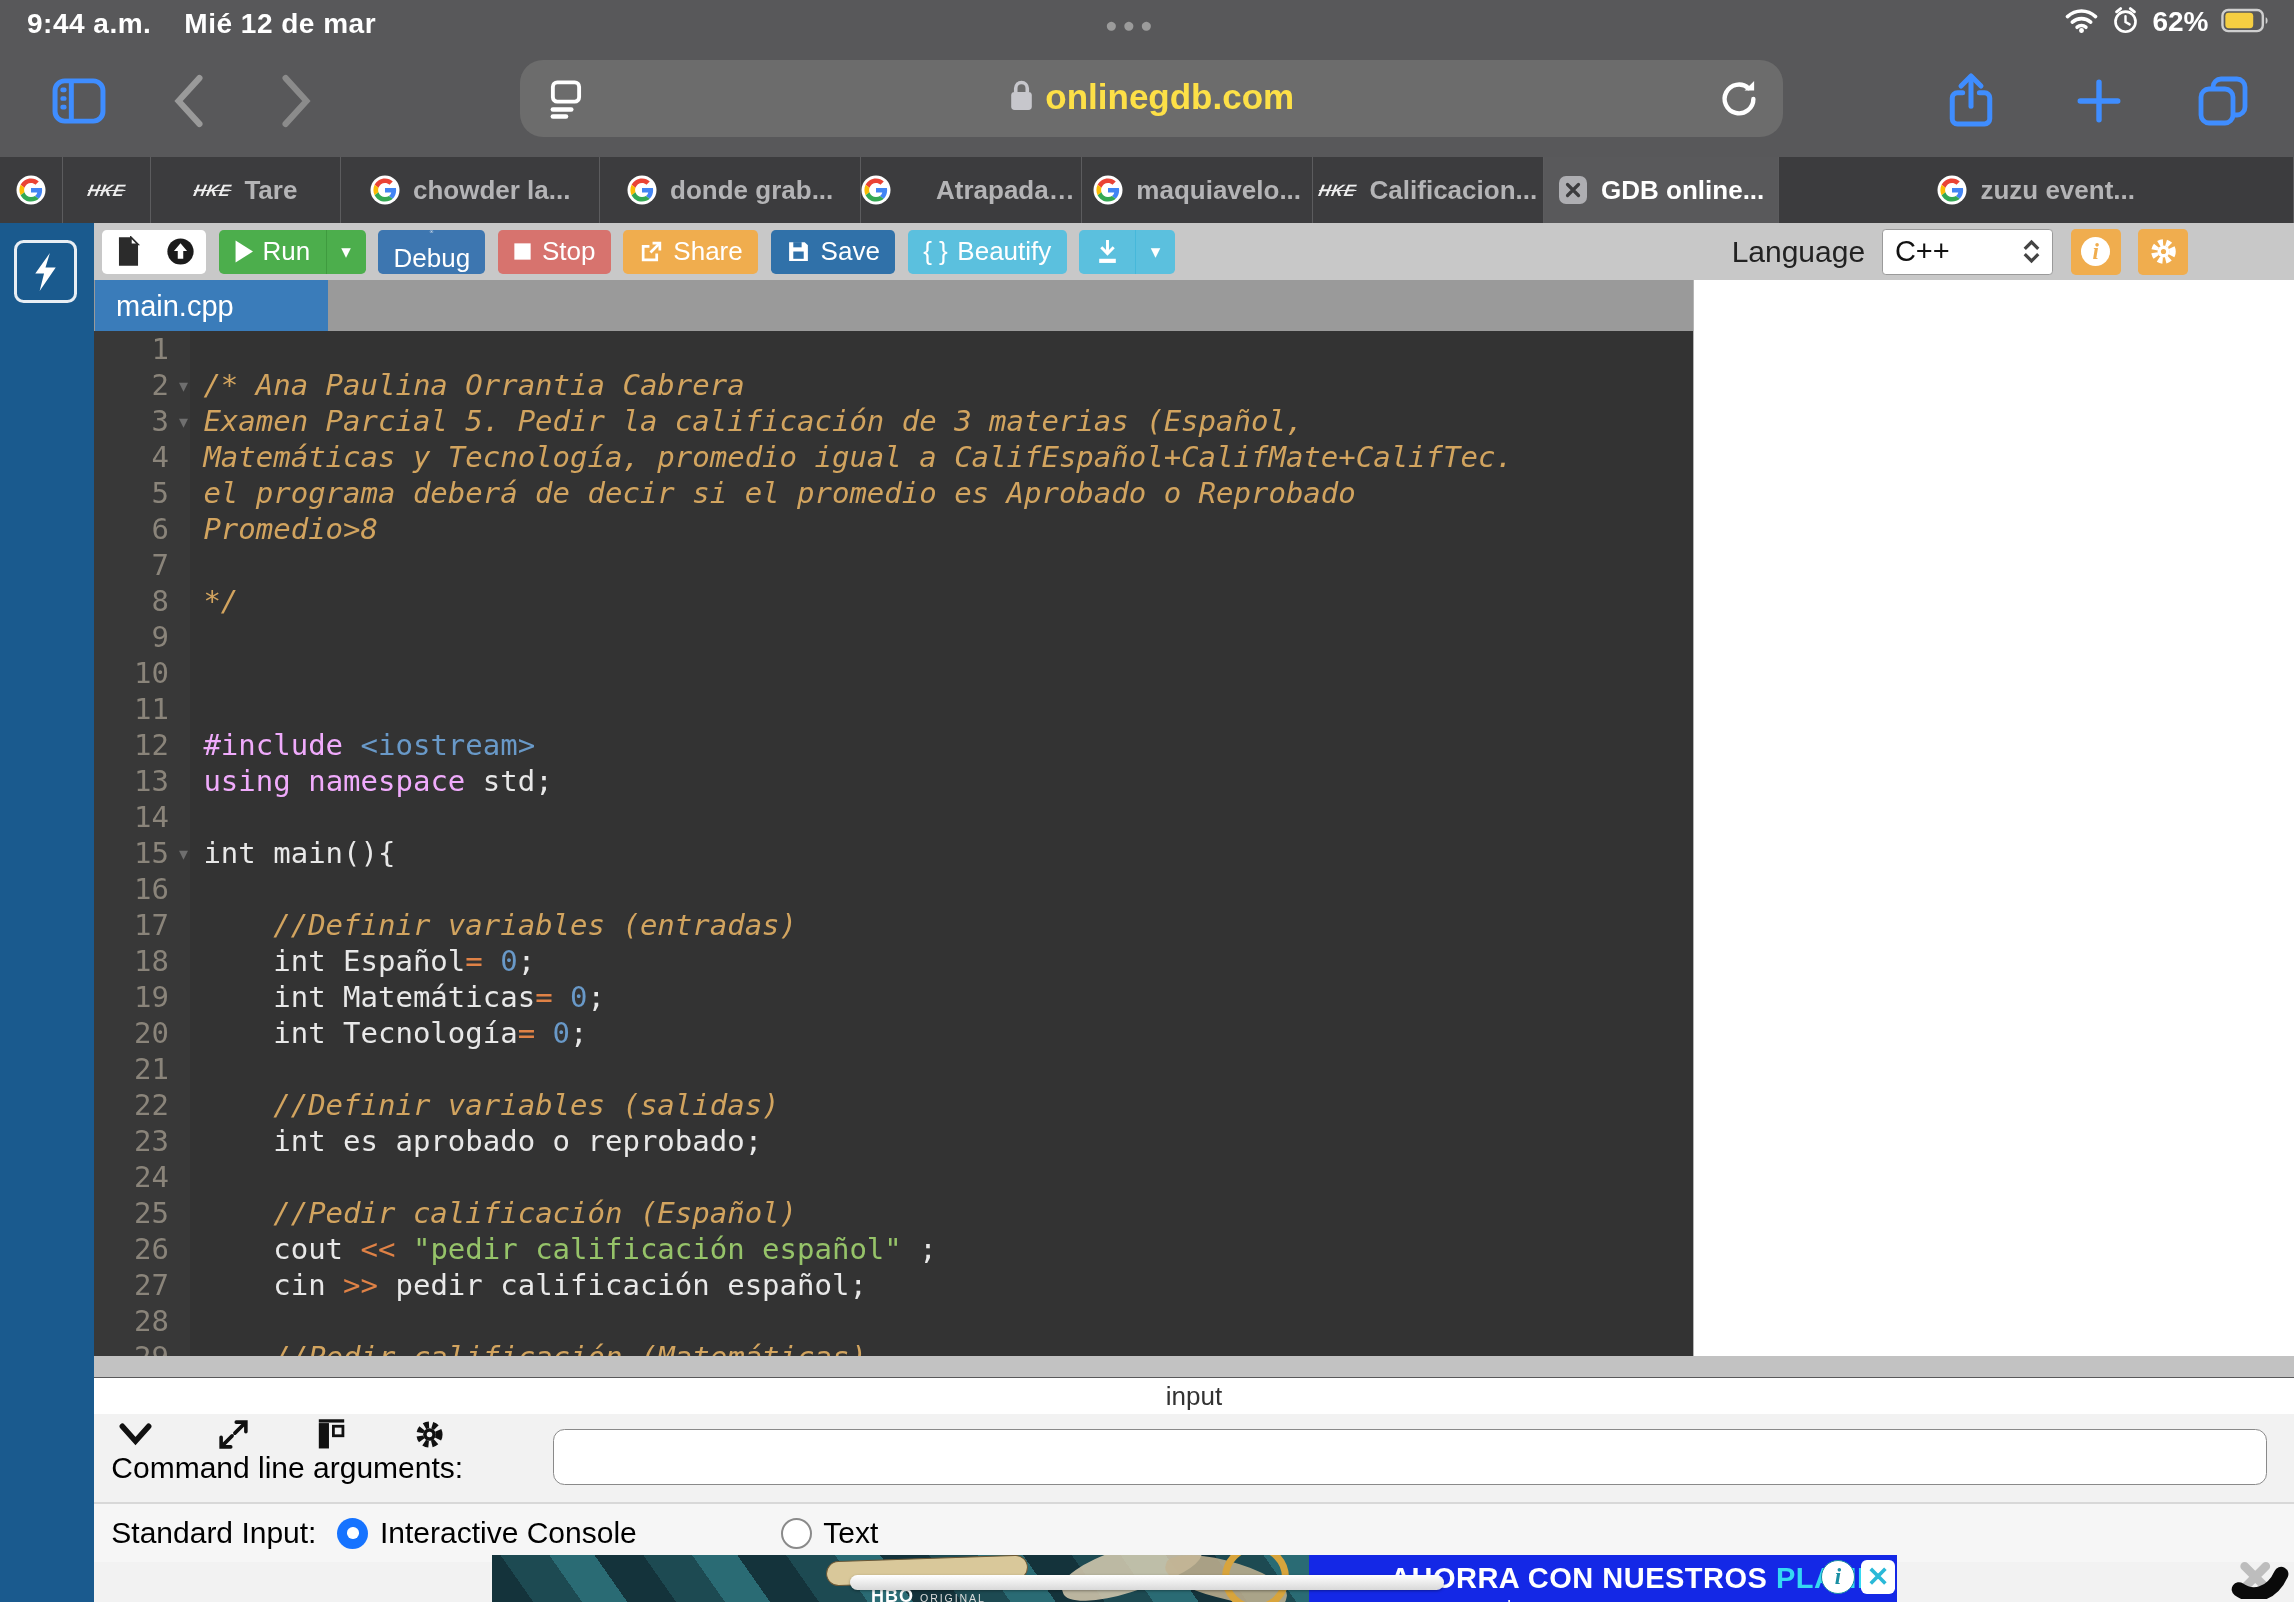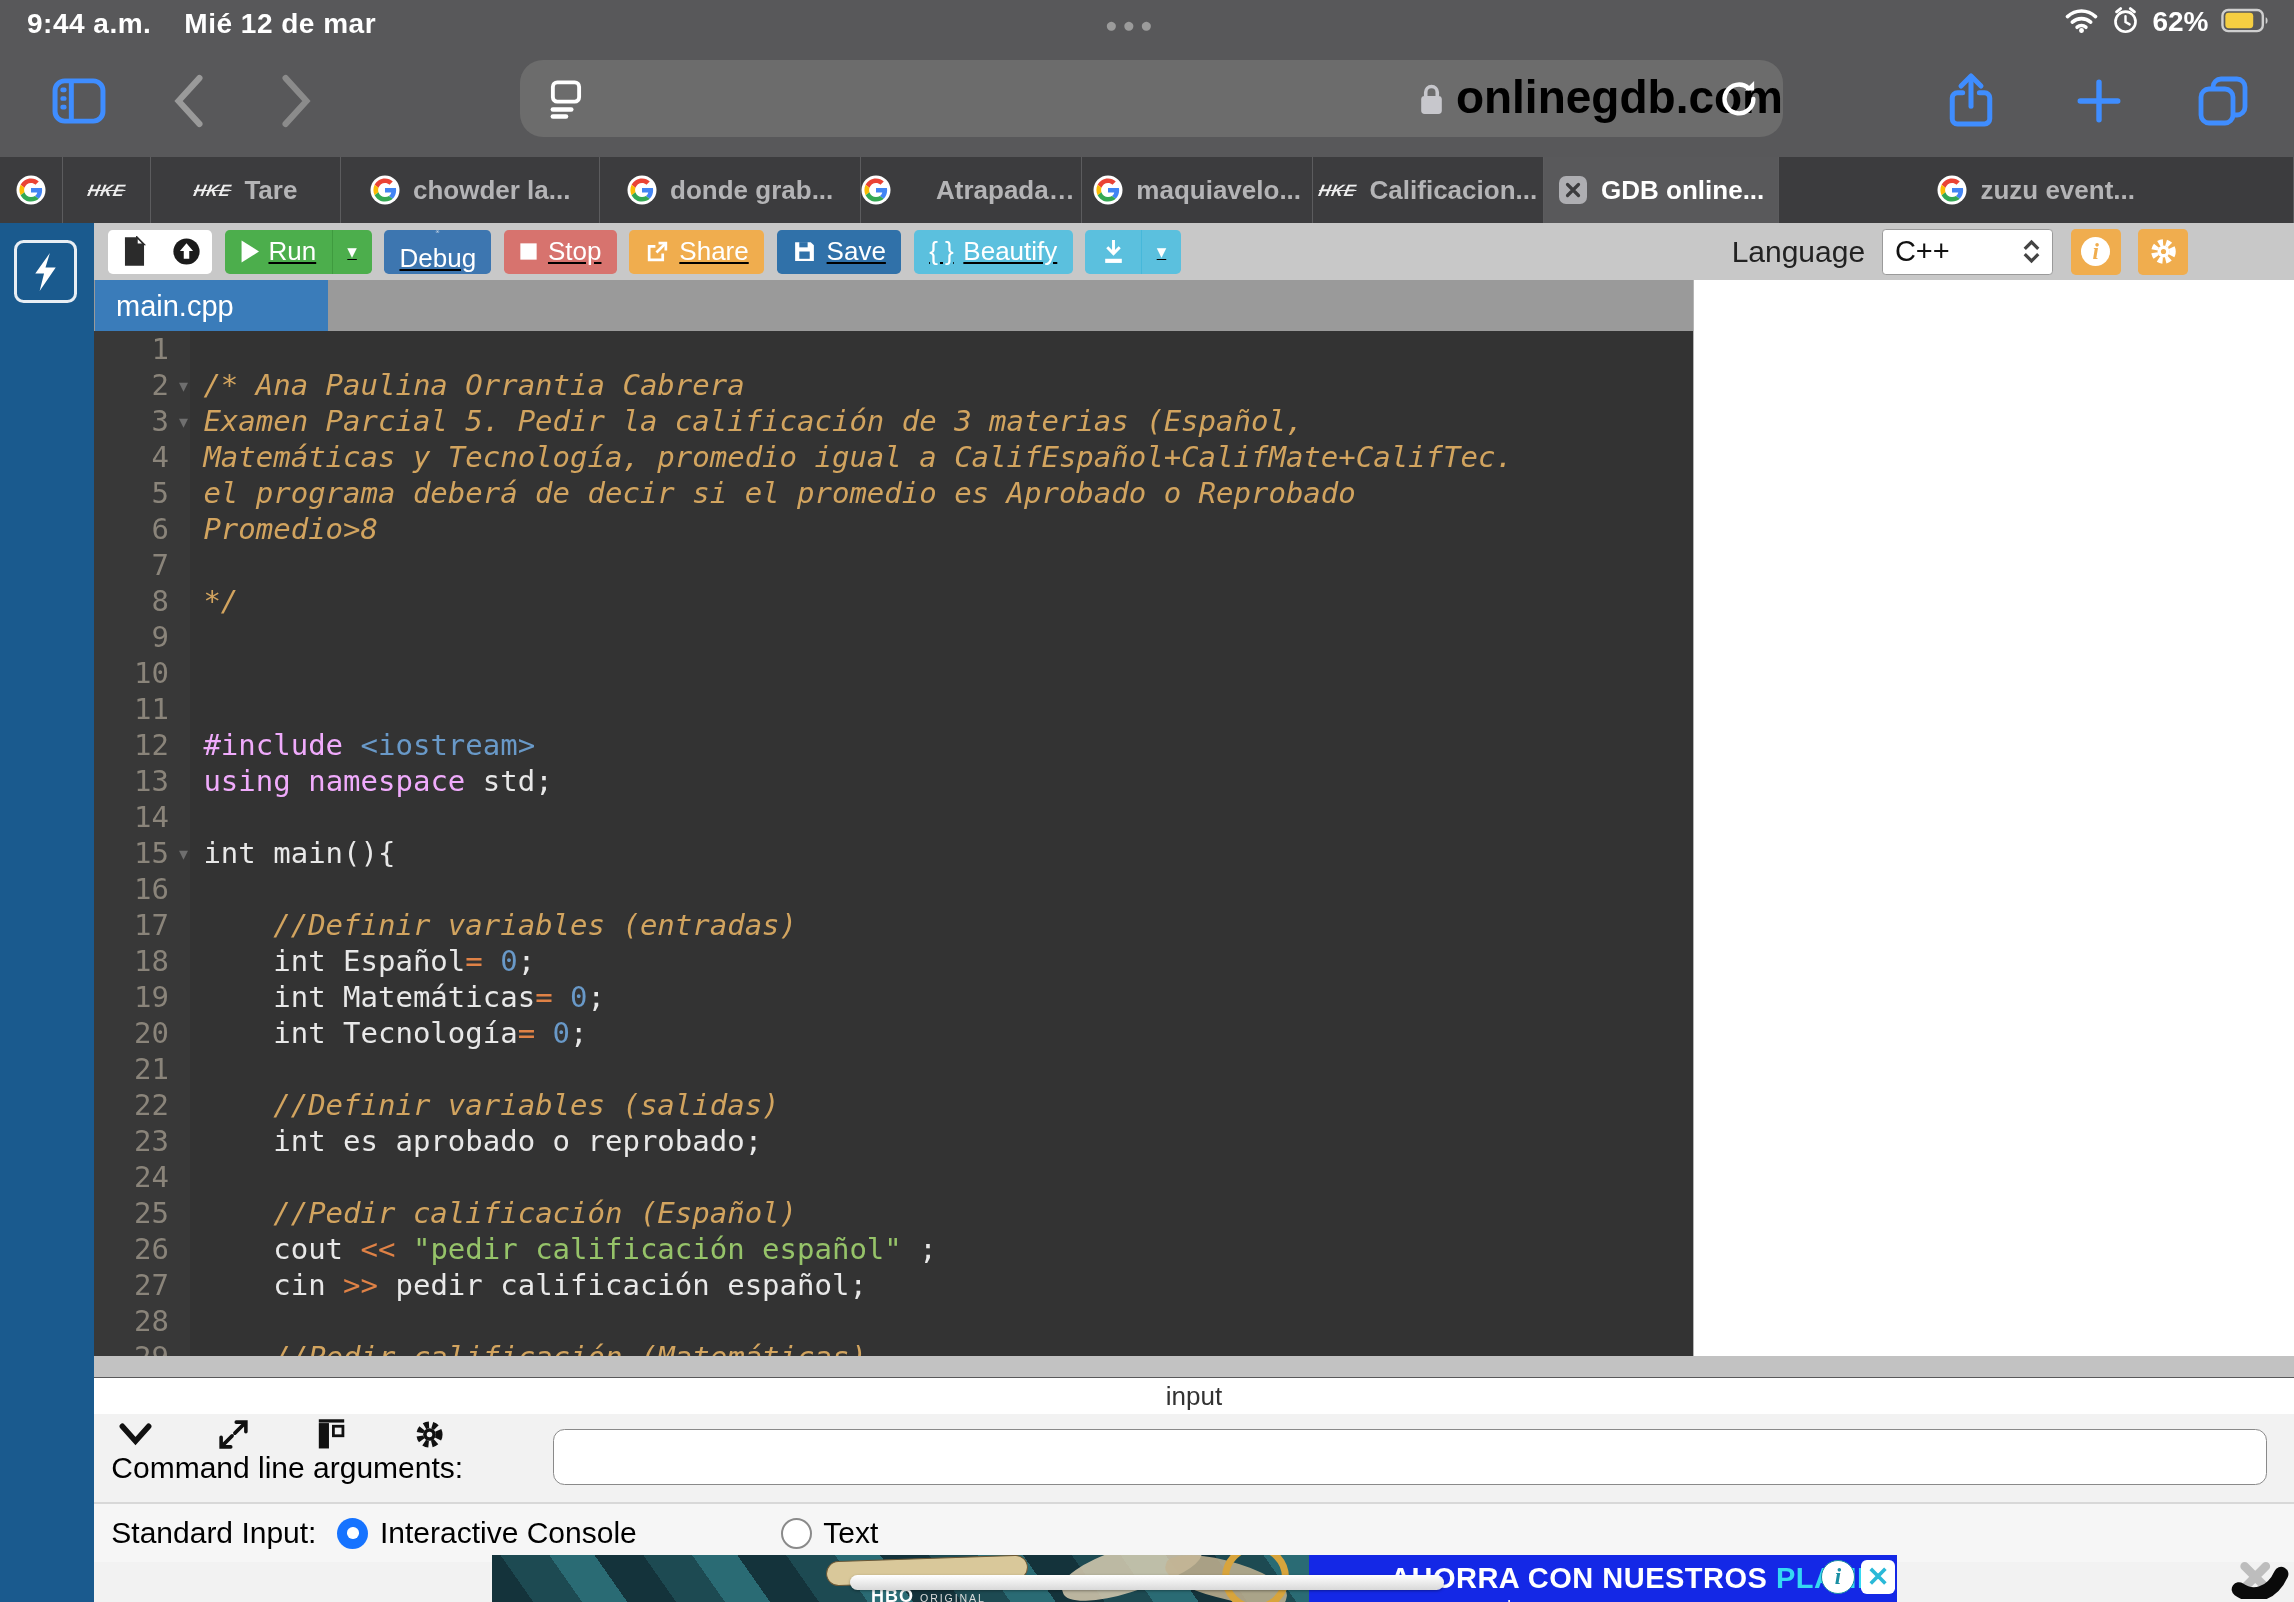--- a/index.html
+++ b/index.html
@@ -14,42 +14,42 @@
   .sb-date { margin-left:33px; }
   .sb-dots { left:1105px; top:13.4px; color:#9b9b9b; font-size:21px; letter-spacing:4.8px; }
   .sb-right { right:23px; top:5.8px; display:flex; align-items:center; gap:12.5px; }
   .sb-batt-text { font-size:28px; font-weight:bold; }
 
   
   #browserbar { left:0; top:45px; width:2294px; height:111px; }
   .nav-ic { top:21px; width:69px; height:69px; display:flex; align-items:center; justify-content:center; }
   #urlbar { left:520px; top:15.4px; width:1263px; height:77px; background:#6c6c6c; border-radius:23px;
             display:flex; align-items:center; }
-  .url-center { position:absolute; left:0; right:0; text-align:right; color:#000000; font-size:46px;
+  .url-center { position:absolute; left:0; right:0; text-align:center; color:#fde047; font-size:35px;
                 font-weight:bold; }
   .lock { display:inline-block; margin-right:11.5px; vertical-align:-2.9px; }
 
   
   #tabbar { left:0; top:157px; width:2294px; height:66px; background:#3c3c3e; display:flex; }
   .btab { height:66px; display:flex; align-items:center; justify-content:center; gap:13.4px;
           background:#3c3c3e; border-right:1px solid #5c5c5e; overflow:hidden; flex:0 0 auto; }
   .btab.active { background:#59595b; }
   .btab .tab-label { color:#b4b4b6; font-size:26px; font-weight:bold; white-space:nowrap;
                      overflow:hidden; text-overflow:ellipsis; }
   .btab.active .tab-label { color:#fff; }
   .hke-logo { color:#eee; font-size:16.3px; font-weight:bold; font-style:italic; transform:skewX(-12deg);
               letter-spacing:1px; text-decoration:line-through; }
 
   
   #sidebar { left:0; top:223px; width:94px; height:1380px; background:#1a5a8e; }
   #gdb-logo { left:14.4px; top:17.3px; width:63px; height:63px; border:3.8px solid #e8eef4; border-radius:9.6px;
               display:flex; align-items:center; justify-content:center; }
 
   #idetoolbar { left:94px; top:223px; width:2200px; height:57px; background:#c8c8c8;
-                display:flex; align-items:center; padding-left:14px;text-decoration:underline; }
+                display:flex; align-items:center; padding-left:8px; }
   .btn { height:44px; display:inline-flex; align-items:center; gap:9.6px; padding:0 15.4px;
          border-radius:4.8px; color:#fff; font-size:26px; margin-right:12.5px; cursor:pointer; }
   .btn-group { display:inline-flex; margin-right:12.5px; }
   .btn-group .btn { margin-right:0; border-radius:4.8px 0 0 4.8px; }
   .btn-caret { width:40px; height:44px; display:inline-flex; align-items:center; justify-content:center;
                border-radius:0 4.8px 4.8px 0; color:#fff; font-size:19px; }
   .white-group { background:#fff; border-radius:4.8px; height:44px; display:inline-flex; margin-right:12.5px; }
   .white-btn { width:52px; height:44px; display:flex; align-items:center; justify-content:center; }
   .run   { background:#4cae4c; } .run-caret { background:#4cae4c; border-left:1px solid #3f9b3f; }
   .debug { background:#3d76b0;flex-direction:column; }

